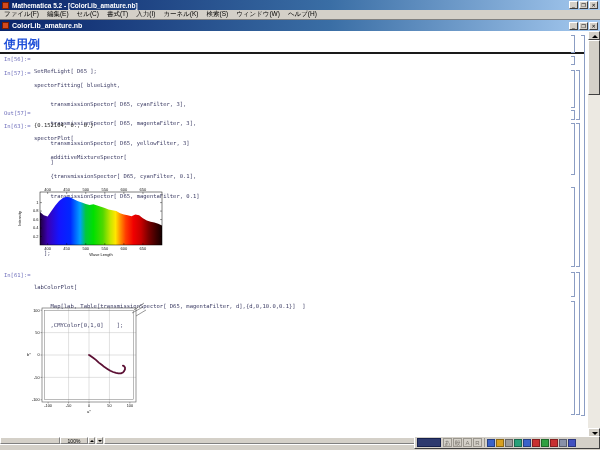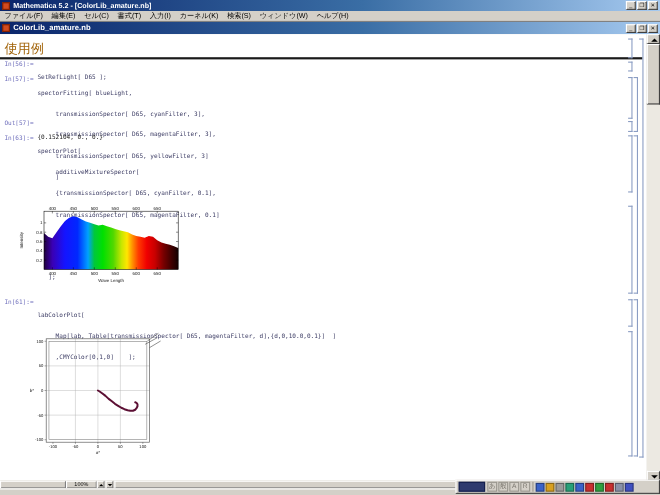--- a/index.html
+++ b/index.html
@@ -19,21 +19,21 @@
   .menubar{position:absolute;left:0;top:10px;width:600px;height:10px;background:#d4d0c8;
            border-bottom:1px solid #808080;display:flex;align-items:center;font-size:6.5px;color:#000;}
   .menu-item{padding:0 4px;white-space:nowrap;}
   
   .docbar{position:absolute;left:0;top:20px;width:600px;height:11px;
           background:linear-gradient(90deg,#0a246a,#3a6ea5 55%,#a6caf0);
           display:flex;align-items:center;padding:0 2px;}
   .docbar .t-text{color:#fff;font-size:7px;font-weight:bold;flex:1 1 auto;white-space:nowrap;}
   
   .content{position:absolute;left:0;top:31px;width:588px;height:406px;background:#fff;overflow:hidden;}
-  .section-heading{position:absolute;left:4px;top:5px;font-size:12px;font-weight:normal;color:#a16207;}
+  .section-heading{position:absolute;left:4px;top:5px;font-size:12px;font-weight:bold;color:#1d4ed8;}
   .section-rule{position:absolute;left:0;top:21px;width:584px;height:2px;background:#1a1a1a;}
   .cell{position:absolute;left:0;width:560px;}
   .cell-label{position:absolute;left:4px;top:0;font-family:"DejaVu Sans Mono",monospace;
               font-size:5.5px;color:#7070bc;white-space:pre;}
   .cell-code{position:absolute;left:34px;top:0;font-family:"DejaVu Sans Mono",monospace;
              font-size:5.5px;color:#3c3c64;white-space:pre;}
   .code-line{height:7.2px;line-height:7.2px;}
   .out-text{color:#222;}
   .plot-box{position:absolute;}
   svg{display:block;overflow:visible;}

